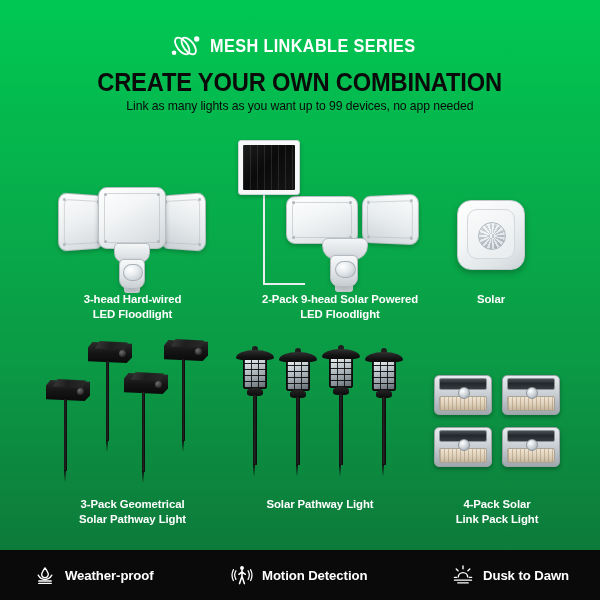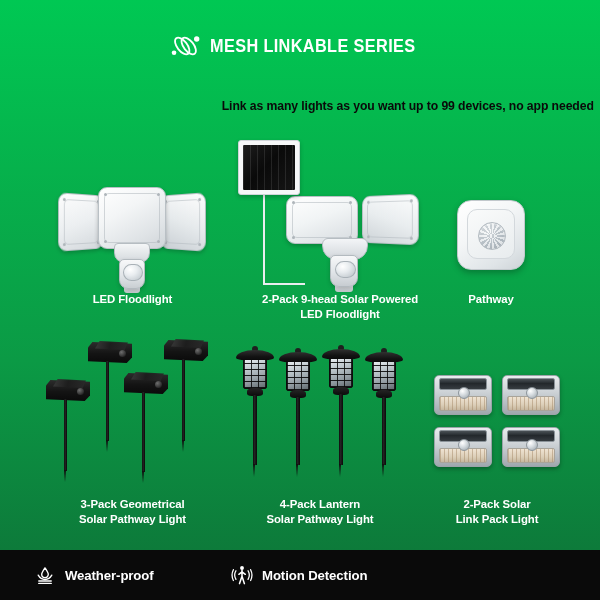--- a/index.html
+++ b/index.html
@@ -25,22 +25,22 @@
     color: #ffffff; font-size: 17.5px; font-weight: bold;
     letter-spacing: 0.4px; white-space: nowrap;
     transform: scaleX(0.93); transform-origin: left center;
   }
   .headline {
     position: absolute; top: 68px; left: 0; width: 600px; text-align: center;
     color: #0a0a0a; font-size: 25.5px; font-weight: bold; letter-spacing: -0.2px;
   }
   .headline span { display: inline-block; transform: scaleX(0.93); }
   .subhead {
-    position: absolute; top: 99px; left: 0; width: 600px; text-align: right;
-    color: #0a0a0a; font-size: 12.6px; font-weight: 700; letter-spacing: -0.1px;
+    position: absolute; top: 99px; left: 0; width: 600px; text-align: center;
+    color: #0a0a0a; font-size: 12.6px; font-weight: 400; letter-spacing: -0.1px;
   }
   .subhead span { display: inline-block; transform: scaleX(0.97); }
 
   
   .caption {
     position: absolute; text-align: center; color: #ffffff;
     font-size: 11.4px; font-weight: bold; line-height: 15px; letter-spacing: -0.1px;
   }
   .prod { position: absolute; }
 
@@ -278,20 +278,23 @@
   <div class="brand-row">
     <svg class="brand-logo" viewBox="0 0 34 28">
       <ellipse cx="14" cy="14" rx="5.4" ry="10.5" fill="none" stroke="#ffffff" stroke-width="1.9" transform="rotate(-38 14 14)"></ellipse>
       <ellipse cx="21" cy="14" rx="5.4" ry="10.5" fill="none" stroke="#ffffff" stroke-width="1.9" transform="rotate(-38 21 14)"></ellipse>
       <circle cx="5.2" cy="21.3" r="2.5" fill="#ffffff"></circle>
       <circle cx="29.6" cy="6.4" r="2.9" fill="#ffffff"></circle>
     </svg>
     <div class="brand-text">MESH LINKABLE SERIES</div>
   </div>
 
+  <div class="headline">
+    <span>CREATE YOUR OWN COMBINATION</span>
+  </div>
   <div class="subhead">
     <span>Link as many lights as you want up to 99 devices, no app needed</span>
   </div>
 
   <div class="prod fl3">
     <div class="panel fl3-left">
       <span class="screw" style="left:4px;top:4px;"></span>
         <span class="screw" style="right:4px;top:4px;"></span>
       <span class="screw" style="left:4px;bottom:4px;"></span>
         <span class="screw" style="right:4px;bottom:4px;"></span>
@@ -306,20 +309,21 @@
       <span class="screw" style="left:4px;top:4px;"></span>
         <span class="screw" style="right:4px;top:4px;"></span>
       <span class="screw" style="left:4px;bottom:4px;"></span>
         <span class="screw" style="right:4px;bottom:4px;"></span>
     </div>
     <div class="fl-neck"></div>
     <div class="fl-sensor"></div>
     <div class="fl-stem"></div>
   </div>
   <div class="caption" style="left:35px; top:292px; width:195px;">
+    <div>3-head Hard-wired</div>
     <div>LED Floodlight</div>
   </div>
 
   <div class="prod flS">
     <div class="solar-panel">
       <div class="solar-cells"></div>
     </div>
     <div class="solar-cable"></div>
     <div class="solar-cable2"></div>
     <div class="panel flS-left">
@@ -343,21 +347,21 @@
     <div>LED Floodlight</div>
   </div>
 
   <div class="prod res">
     <div class="res-body">
       <div class="res-inner"></div>
       <div class="res-lens"></div>
     </div>
   </div>
   <div class="caption" style="left:421px; top:292px; width:140px;">
-    <div>Pathway</div>
+    <div>Solar</div>
   </div>
 
   <div class="prod geo-wrap">
 
     <div class="geo">
       <div class="geo-head" style="left:8px; top:44px;">
         <div class="geo-lens"></div>
       </div>
       <div class="geo-top" style="left:15px; top:43px;"></div>
       <div class="geo-stake" style="left:26px; top:63px; height:72px;"></div>
@@ -424,21 +428,20 @@
     <div class="lan" style="left:129px; top:6px;">
       <div class="lan-knob"></div>
         <div class="lan-cap"></div>
         <div class="lan-body"></div>
       <div class="lan-base"></div>
         <div class="lan-stake" style="height:68px;"></div>
       <div class="lan-tip" style="top:118px;"></div>
     </div>
   </div>
   <div class="caption" style="left:232px; top:497px; width:176px;">
-    <div>4-Pack Lantern</div>
     <div>Solar Pathway Light</div>
   </div>
 
   <div class="prod wp-wrap">
     <div class="wp" style="left:0px; top:0px;">
       <div class="wp-shell"></div>
         <div class="wp-solar"></div>
         <div class="wp-lens"></div>
         <div class="wp-sensor"></div>
     </div>
@@ -455,21 +458,21 @@
         <div class="wp-sensor"></div>
     </div>
     <div class="wp" style="left:68px; top:52px;">
       <div class="wp-shell"></div>
         <div class="wp-solar"></div>
         <div class="wp-lens"></div>
         <div class="wp-sensor"></div>
     </div>
   </div>
   <div class="caption" style="left:432px; top:497px; width:130px;">
-    <div>2-Pack Solar</div>
+    <div>4-Pack Solar</div>
     <div>Link Pack Light</div>
   </div>
 
   <div class="feature-bar">
 
     <div class="feature f1">
       <svg class="f-ico" viewBox="0 0 24 24">
         <path d="M12 4.2 C9.6 8 8.4 9.8 8.4 11.3 a3.6 3.6 0 0 0 7.2 0 C15.6 9.8 14.4 8 12 4.2 Z" fill="none" stroke="#ffffff" stroke-width="1.5" stroke-linejoin="round"></path>
         <path d="M4.6 12.2 C6.4 15.4 9 16.9 12 16.9 C15 16.9 17.6 15.4 19.4 12.2" fill="none" stroke="#ffffff" stroke-width="1.5" stroke-linecap="round"></path>
         <line x1="5.2" y1="18.6" x2="18.8" y2="18.6" stroke="#ffffff" stroke-width="1.5" stroke-linecap="round"></line>
@@ -483,15 +486,28 @@
         <circle cx="12" cy="4.4" r="2.1" fill="#ffffff"></circle>
         <path d="M12 6.6 L12 13.4 M12 13.4 L9.3 21.4 M12 13.4 L14.6 21.4 M12 8.6 L8.6 11.2 M12 8.6 L15.6 11.2" stroke="#ffffff" stroke-width="1.7" stroke-linecap="round" fill="none"></path>
         <path d="M5.4 7.4 C3.6 10.4 3.6 13.8 5.4 16.8" fill="none" stroke="#ffffff" stroke-width="1.4" stroke-linecap="round"></path>
         <path d="M2.6 6.2 C0.6 10.2 0.6 14 2.6 18" fill="none" stroke="#ffffff" stroke-width="1.4" stroke-linecap="round"></path>
         <path d="M18.6 7.4 C20.4 10.4 20.4 13.8 18.6 16.8" fill="none" stroke="#ffffff" stroke-width="1.4" stroke-linecap="round"></path>
         <path d="M21.4 6.2 C23.4 10.2 23.4 14 21.4 18" fill="none" stroke="#ffffff" stroke-width="1.4" stroke-linecap="round"></path>
       </svg>
       <span>Motion Detection</span>
     </div>
 
+    <div class="feature f3">
+      <svg class="f-ico" viewBox="0 0 24 24">
+        <path d="M6.8 14.6 a5.2 5.2 0 0 1 10.4 0" fill="none" stroke="#ffffff" stroke-width="1.6"></path>
+        <line x1="12" y1="2.2" x2="12" y2="5.2" stroke="#ffffff" stroke-width="1.5" stroke-linecap="round"></line>
+        <line x1="4.6" y1="5.4" x2="6.6" y2="7.4" stroke="#ffffff" stroke-width="1.5" stroke-linecap="round"></line>
+        <line x1="19.4" y1="5.4" x2="17.4" y2="7.4" stroke="#ffffff" stroke-width="1.5" stroke-linecap="round"></line>
+        <line x1="2.6" y1="14.6" x2="5.0" y2="14.6" stroke="#ffffff" stroke-width="1.5" stroke-linecap="round"></line>
+        <line x1="19.0" y1="14.6" x2="21.4" y2="14.6" stroke="#ffffff" stroke-width="1.5" stroke-linecap="round"></line>
+        <line x1="2.8" y1="17.6" x2="21.2" y2="17.6" stroke="#ffffff" stroke-width="1.6" stroke-linecap="round"></line>
+        <line x1="6.4" y1="20.6" x2="17.6" y2="20.6" stroke="#ffffff" stroke-width="1.6" stroke-linecap="round"></line>
+      </svg>
+      <span>Dusk to Dawn</span>
+    </div>
 
   </div>
 </div>
 
 </body></html>

